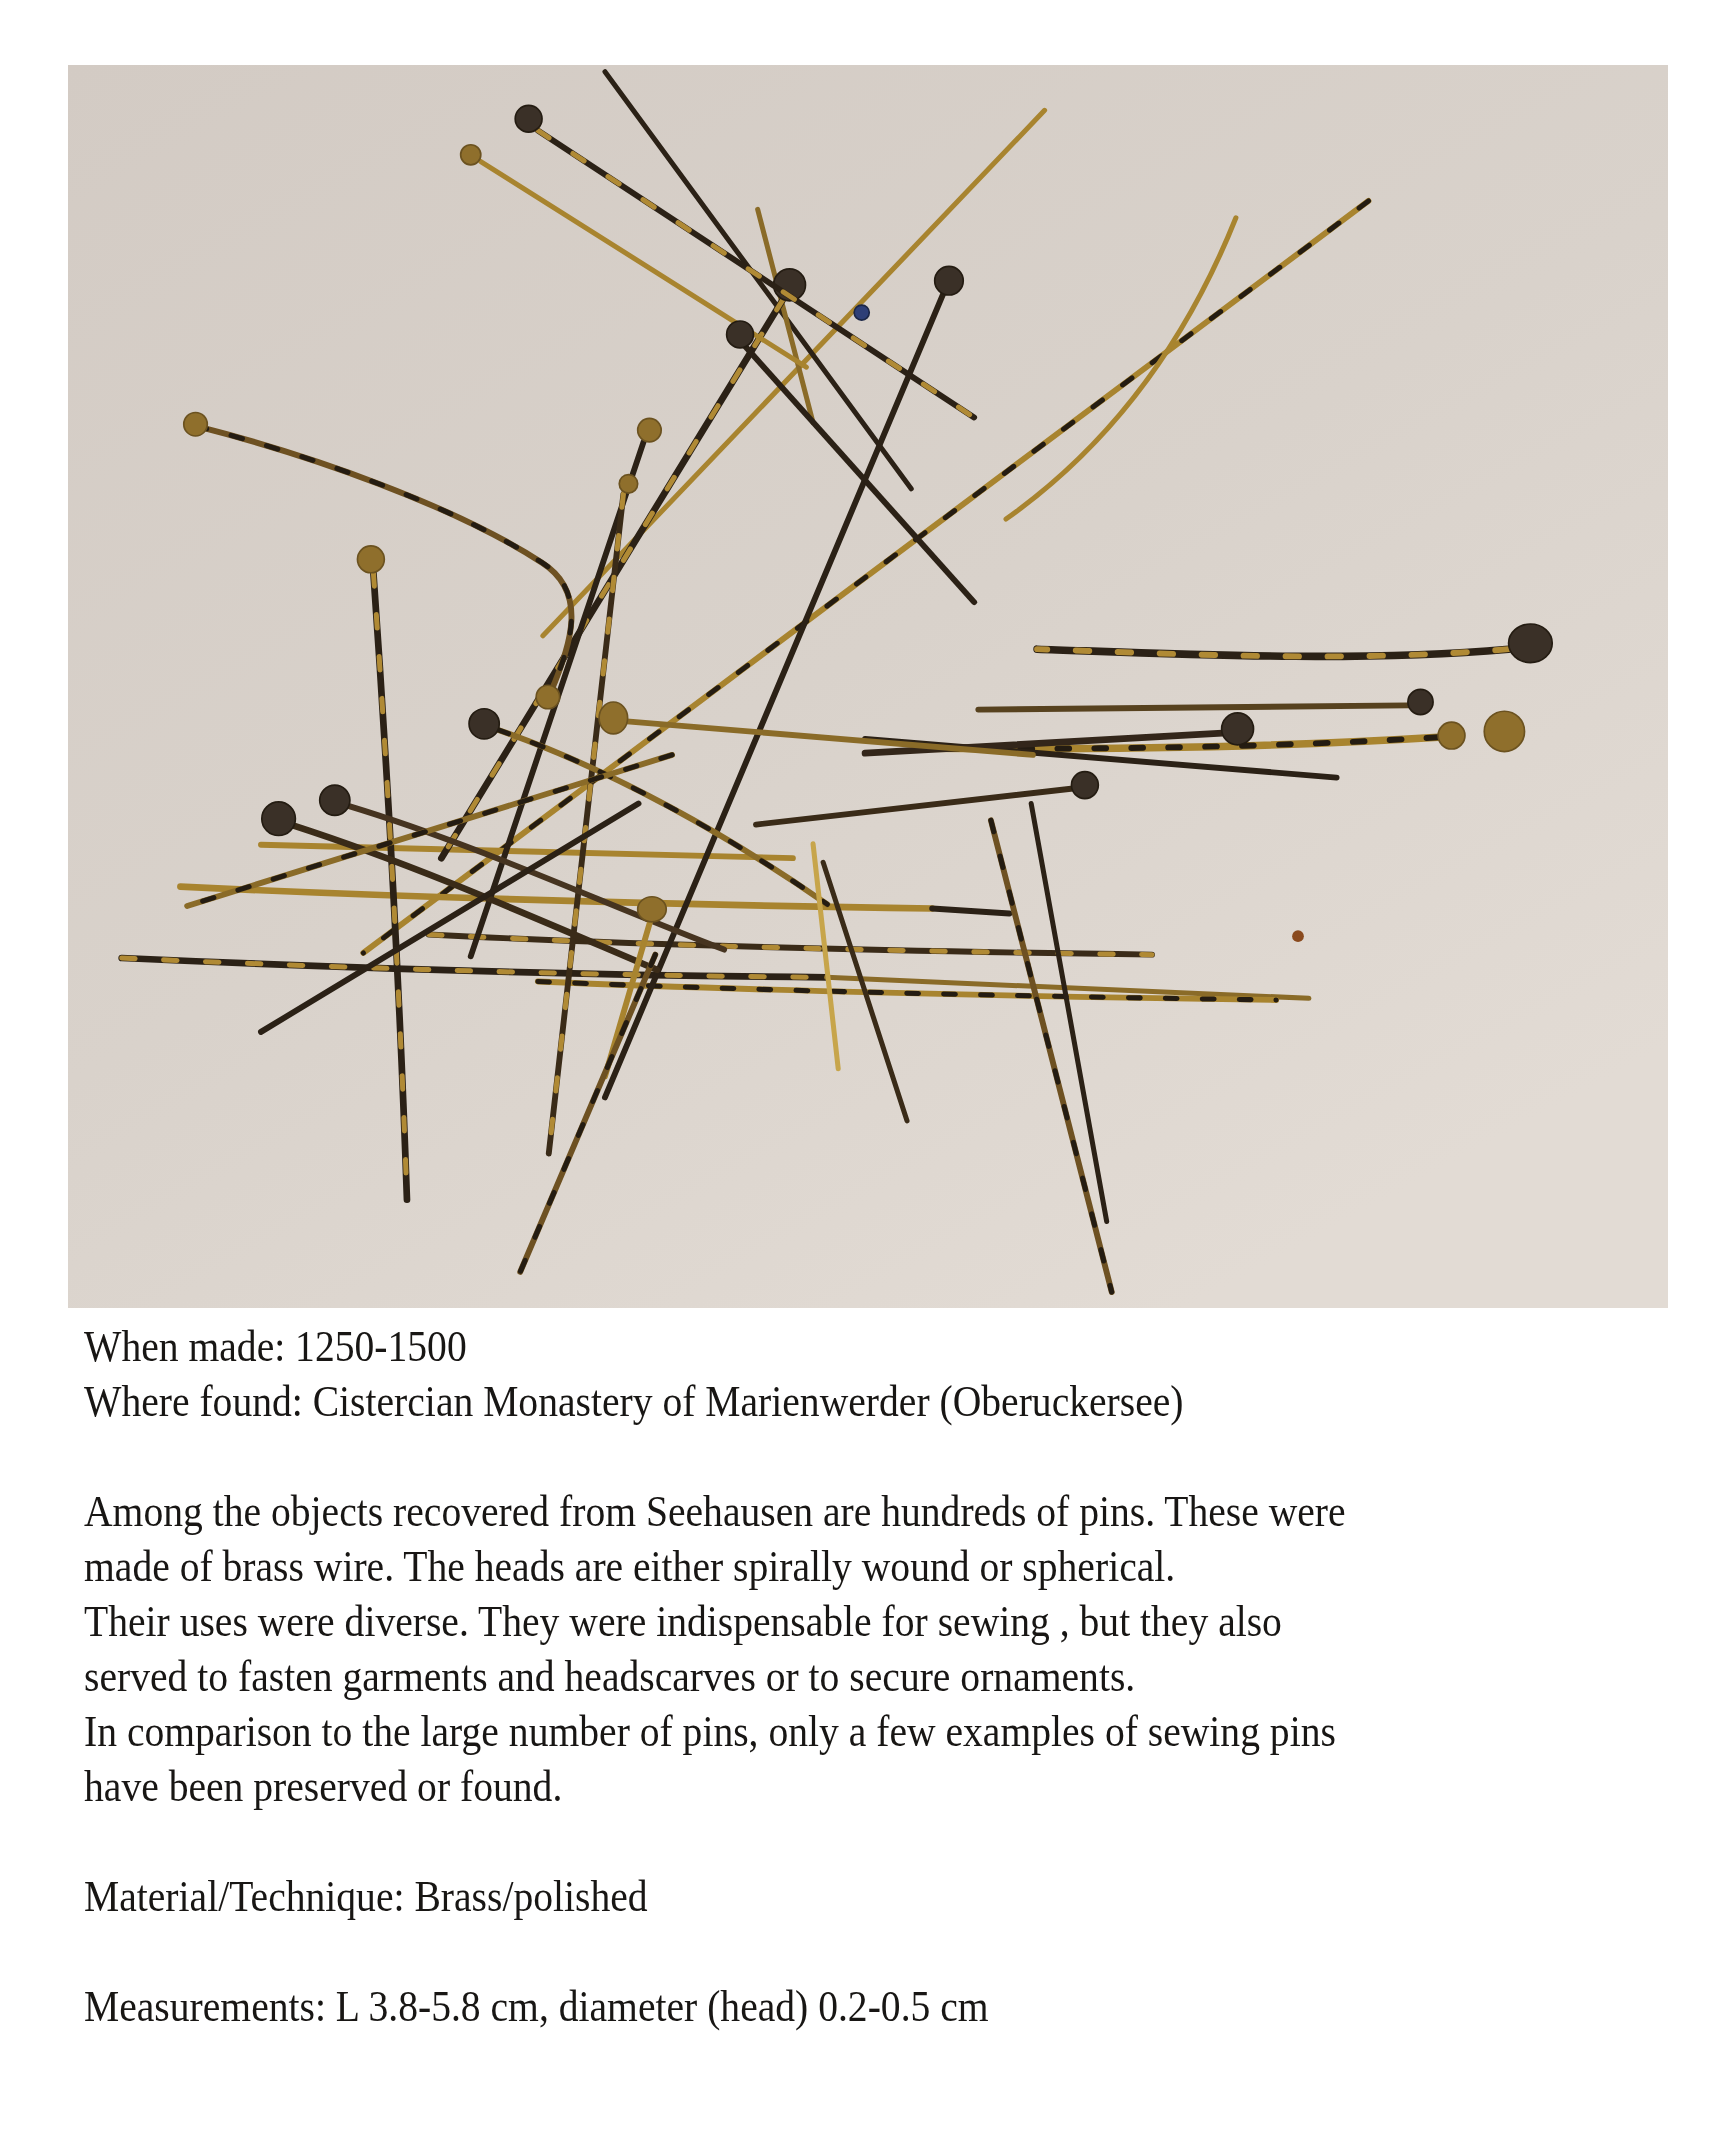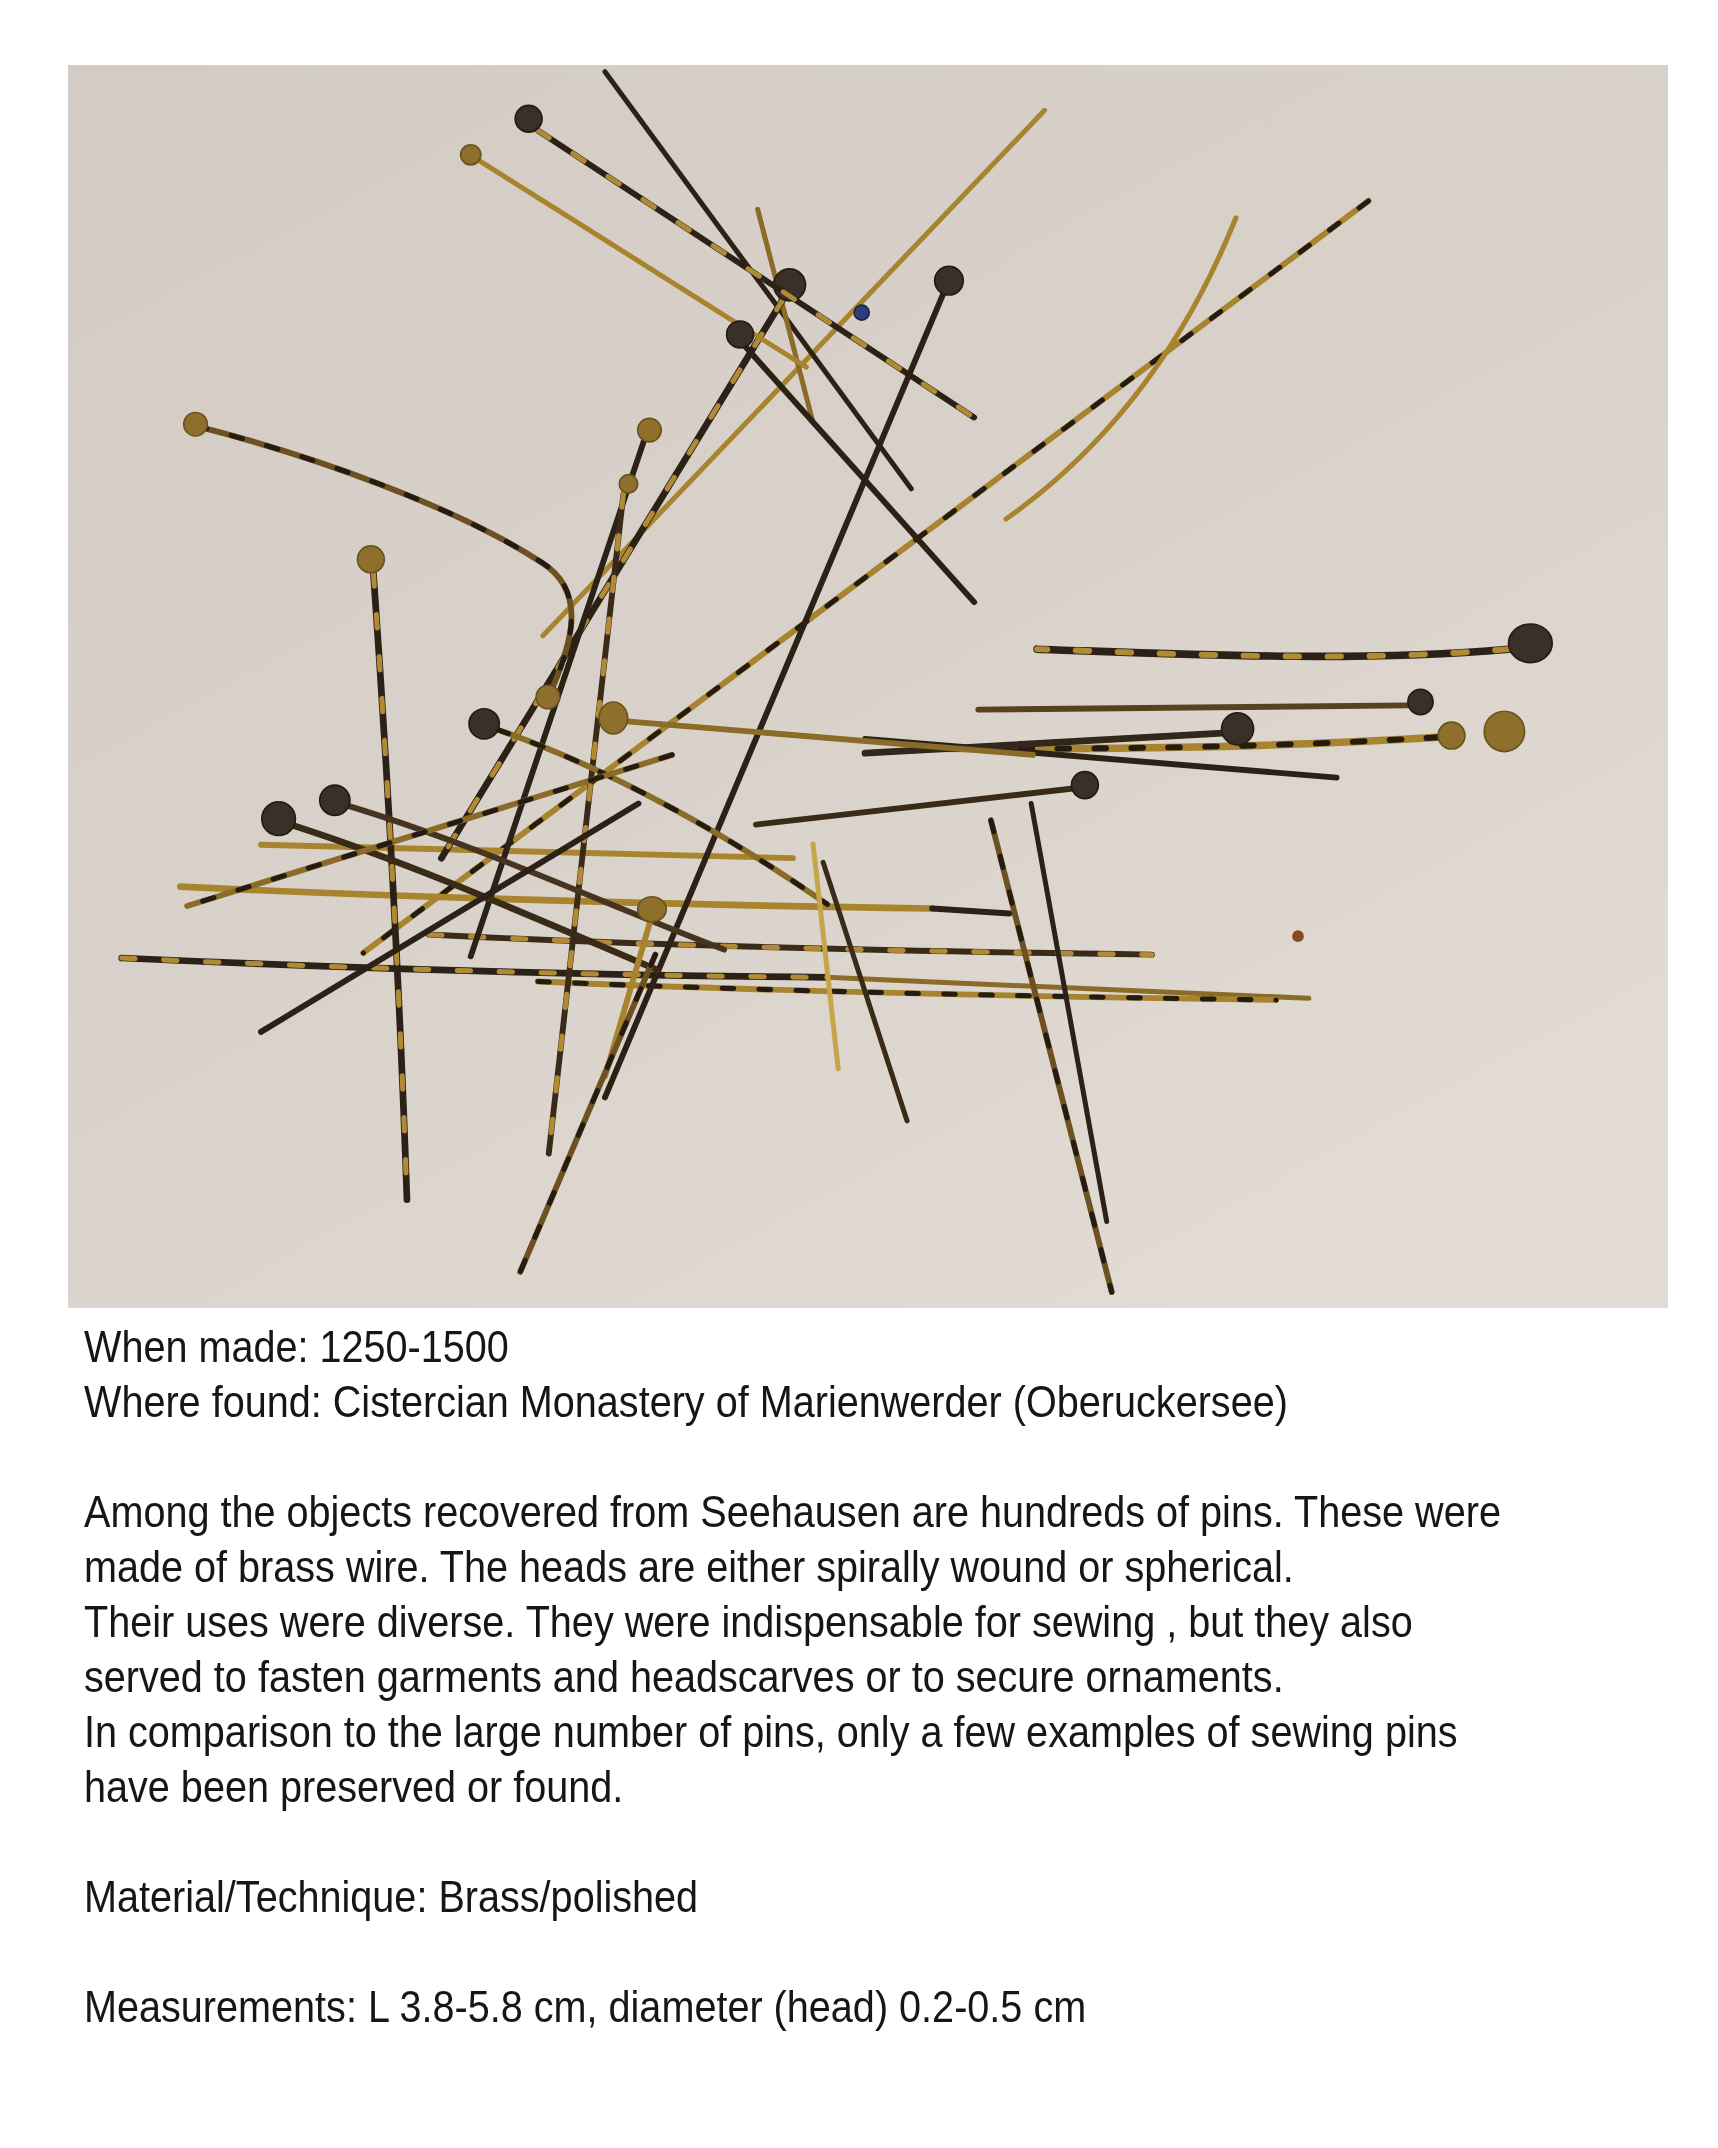--- a/index.html
+++ b/index.html
@@ -1,17 +1,17 @@
 <!DOCTYPE html>
 <html style="font-size:13.4px"><head>
 <meta charset="utf-8">
 <style>
   html,body{margin:0;padding:0;background:#ffffff;}
   .page{position:relative;width:1718px;height:2148px;background:#ffffff;overflow:hidden;
-        font-family:Liberation Sans, sans-serif;}
+        font-family:Liberation Serif, serif;}
   .photo{position:absolute;left:68px;top:65px;width:1600px;height:1243px;}
   .photo svg{display:block;width:100%;height:100%;}
   .text-block{position:absolute;left:84px;top:1319px;color:#181614;
               font-size:45px;line-height:55px;}
   .line{white-space:nowrap;transform:scaleX(0.88);transform-origin:left center;}
   .gap{height:55px;}
   
   .shaft-dark{stroke:#2b2116;fill:none;stroke-linecap:round;}
   .shaft-dark2{stroke:#3a2b18;fill:none;stroke-linecap:round;}
   .shaft-brass{stroke:#a8842f;fill:none;stroke-linecap:round;}

